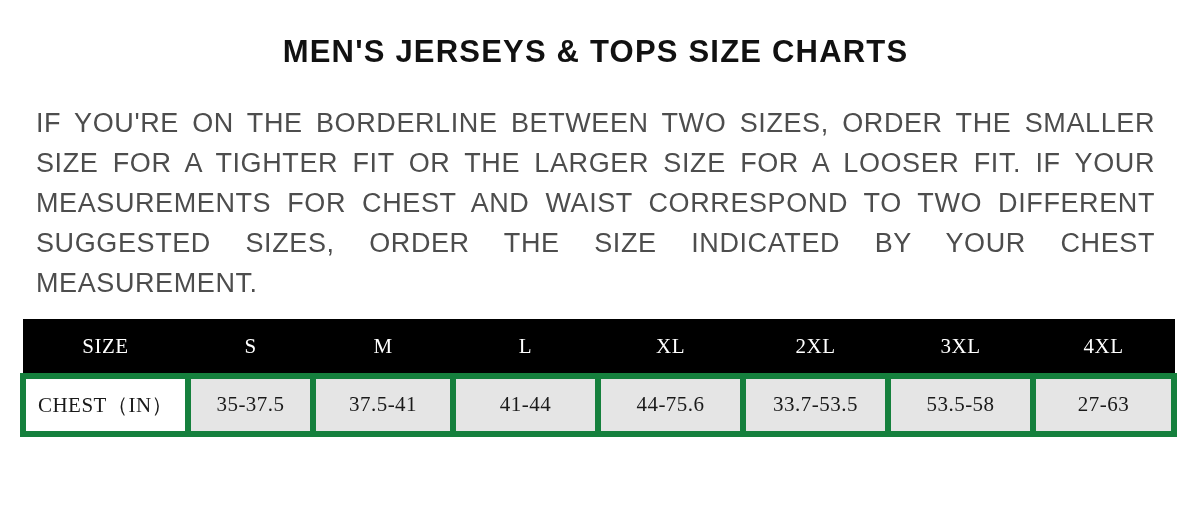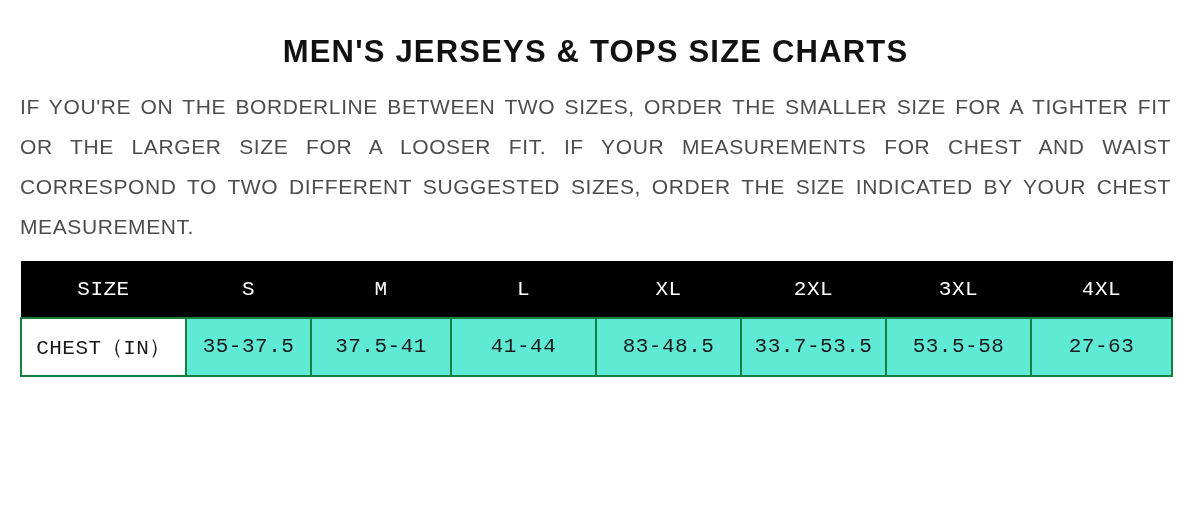--- a/index.html
+++ b/index.html
@@ -27,57 +27,57 @@
     font-family: "Liberation Sans", sans-serif;
     font-weight: bold;
     font-size: 31px;
     letter-spacing: 1.2px;
     color: #111111;
     margin: 0;
     padding-top: 34px;
     white-space: nowrap;
   }
   .intro {
-    margin: 0;
+    margin: 16px;
     padding-top: 17px;
     font-family: "Liberation Sans", sans-serif;
-    font-size: 21px;
+    font-size: 27px;
     line-height: 40px;
     letter-spacing: 0.6px;
     color: #4d4d4d;
     text-align: justify;
     text-align-last: left;
     word-spacing: 2px;
   }
   table.size-chart {
     margin-top: 14px;
     border-collapse: collapse;
     width: 1151px;
     table-layout: fixed;
-    font-family: Liberation Mono, monospace;
+    font-family: Liberation Serif, serif;
   }
   table.size-chart th,
   table.size-chart td {
-    border: 2px solid #15803d;
+    border: 6px solid #15803d;
     text-align: center;
     font-size: 21px;
     letter-spacing: 0.5px;
     height: 58px;
     padding: 0 2px;
     box-sizing: border-box;
   }
   table.size-chart thead th {
     background: #000000;
     color: #ffffff;
     border: 1px solid #000000;
     font-weight: normal;
     height: 56px;
   }
   table.size-chart tbody td {
-    background: #5eead4;
+    background: #e5e5e5;
     color: #1a1a1a;
   }
   table.size-chart tbody td.rowhead {
     background: #ffffff;
     text-align: center;
   }
   col.c0 { width: 165px; }
   col.c1 { width: 125px; }
   col.c2 { width: 140px; }
   col.c3 { width: 145px; }
@@ -117,21 +117,21 @@
         <th>3XL</th>
         <th>4XL</th>
       </tr>
     </thead>
     <tbody>
       <tr>
         <td class="rowhead">CHEST（IN）</td>
         <td>35-37.5</td>
         <td>37.5-41</td>
         <td>41-44</td>
-        <td>83-48.5</td>
+        <td>44-75.6</td>
         <td>33.7-53.5</td>
         <td>53.5-58</td>
         <td>27-63</td>
       </tr>
     </tbody>
   </table>
 
 </div>
 
 </body></html>

